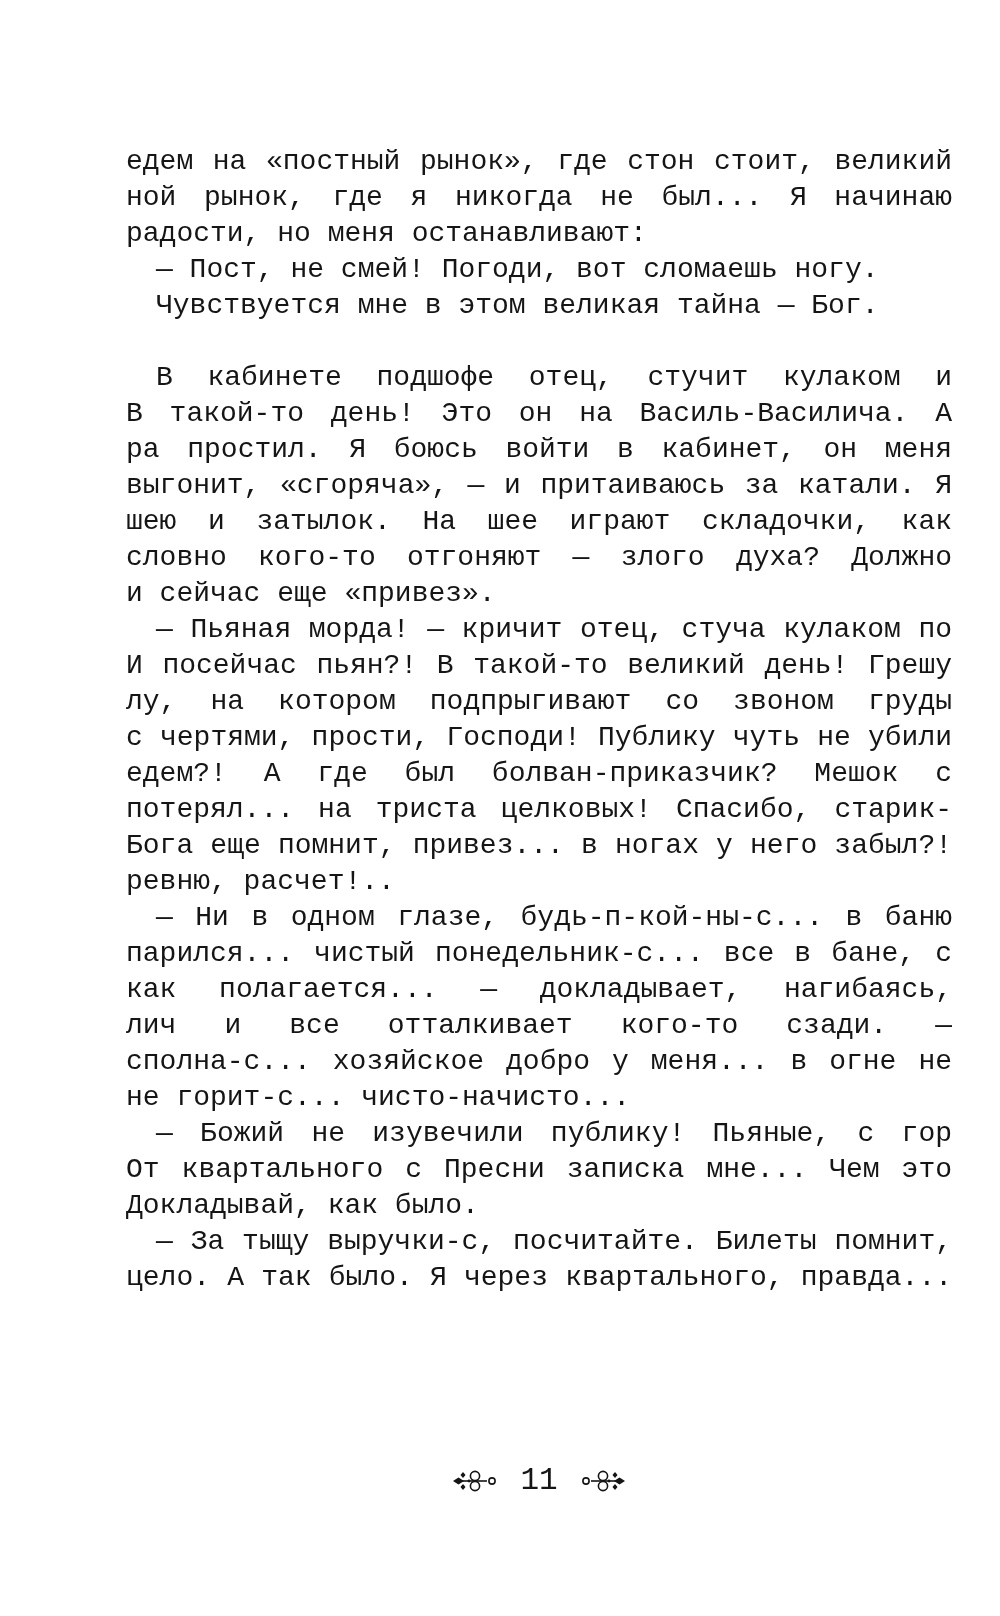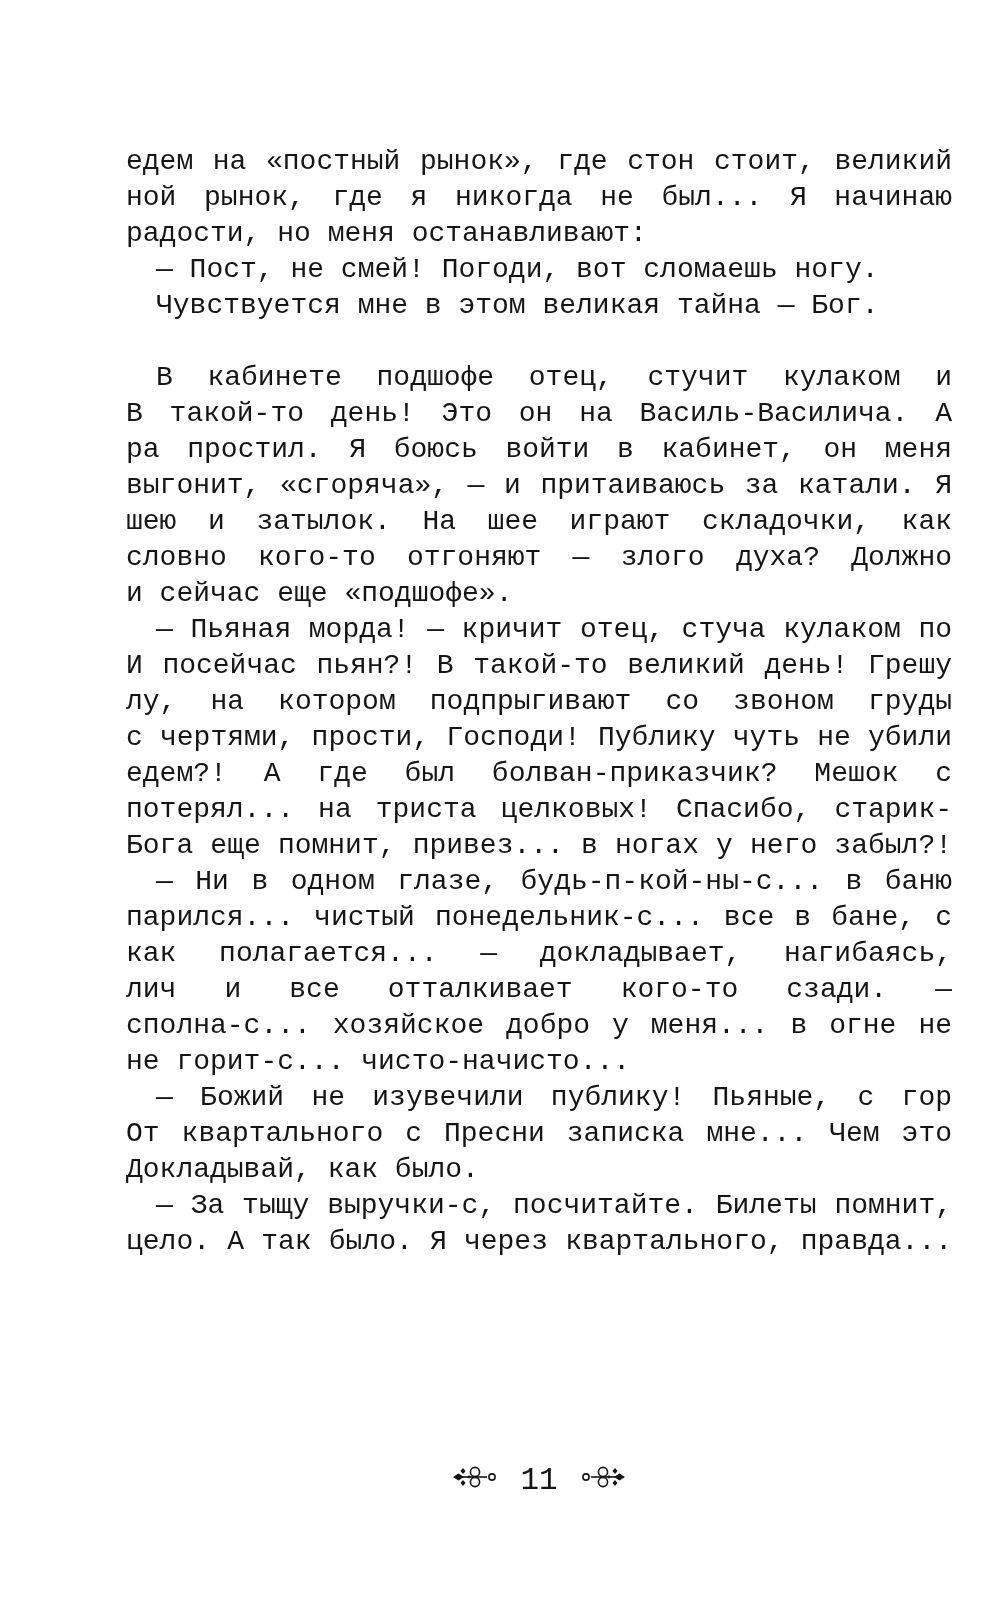--- a/index.html
+++ b/index.html
@@ -39,21 +39,21 @@
   .line.ind {
     text-indent: 30px;
   }
   .footer {
     position: absolute;
     left: 90px;
     top: 1464px;
     width: 826px;
     display: flex;
     justify-content: center;
-    align-items: flex-start;
+    align-items: center;
     gap: 22px;
   }
   .page-number {
     font-size: 31px;
     line-height: 34px;
     color: #151515;
   }
   .fleuron { display: block; }
   .fleuron.mirrored { transform: scaleX(-1); }
 </style>
@@ -74,30 +74,31 @@
       <div class="para">
         <div class="line last ind">Чувствуется мне в этом великая тайна — Бог.</div>
       </div>
       <div class="para space-before">
         <div class="line ind">В кабинете подшофе отец, стучит кулаком и топает.</div>
         <div class="line">В такой-то день! Это он на Василь-Василича. А только вче-</div>
         <div class="line">ра простил. Я боюсь войти в кабинет, он меня непременно</div>
         <div class="line">выгонит, «сгоряча», — и притаиваюсь за катали. Я вижу</div>
         <div class="line">шею и затылок. На шее играют складочки, как гармонья,</div>
         <div class="line">словно кого-то отгоняют — злого духа? Должно быть, он</div>
-        <div class="line last">и сейчас еще «подшофе».</div>
+        <div class="line last">и сейчас еще «привез».</div>
       </div>
       <div class="para">
         <div class="line ind">— Пьяная морда! — кричит отец, стуча кулаком по сто-</div>
         <div class="line">И посейчас пьян?! В такой-то великий день! Грешу с вами,</div>
         <div class="line">лу, на котором подпрыгивают со звоном груды денег. —</div>
         <div class="line">с чертями, прости, Господи! Публику чуть не убили на ка-</div>
         <div class="line">едем?! А где был болван-приказчик? Мешок с выручкой</div>
         <div class="line">потерял... на триста целковых! Спасибо, старик-извозчик,</div>
         <div class="line">Бога еще помнит, привез... в ногах у него забыл?! Вон в де-</div>
+        <div class="line last">ревню, расчет!..</div>
       </div>
       <div class="para">
         <div class="line ind">— Ни в одном глазе, будь-п-кой-ны-с... в баню ходил-</div>
         <div class="line">парился... чистый понедельник-с... все в бане, с пяти часов,</div>
         <div class="line">как полагается... — докладывает, нагибаясь, Василь-Васи-</div>
         <div class="line">лич и все отталкивает кого-то сзади. — Посчитайте... все</div>
         <div class="line">сполна-с... хозяйское добро у меня... в огне не тонет, в воде</div>
         <div class="line last">не горит-с... чисто-начисто...</div>
       </div>
       <div class="para">

